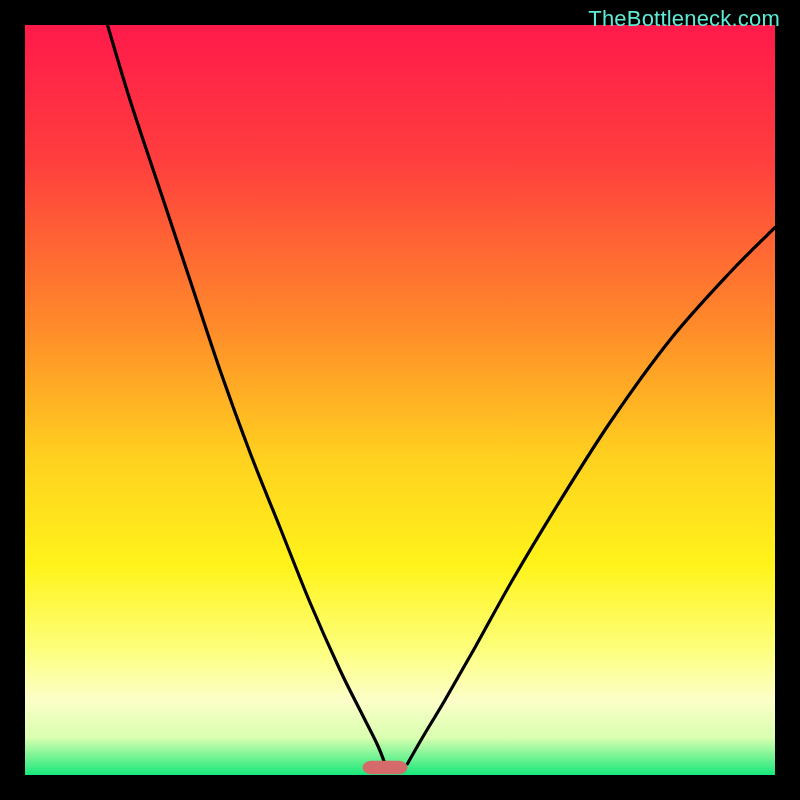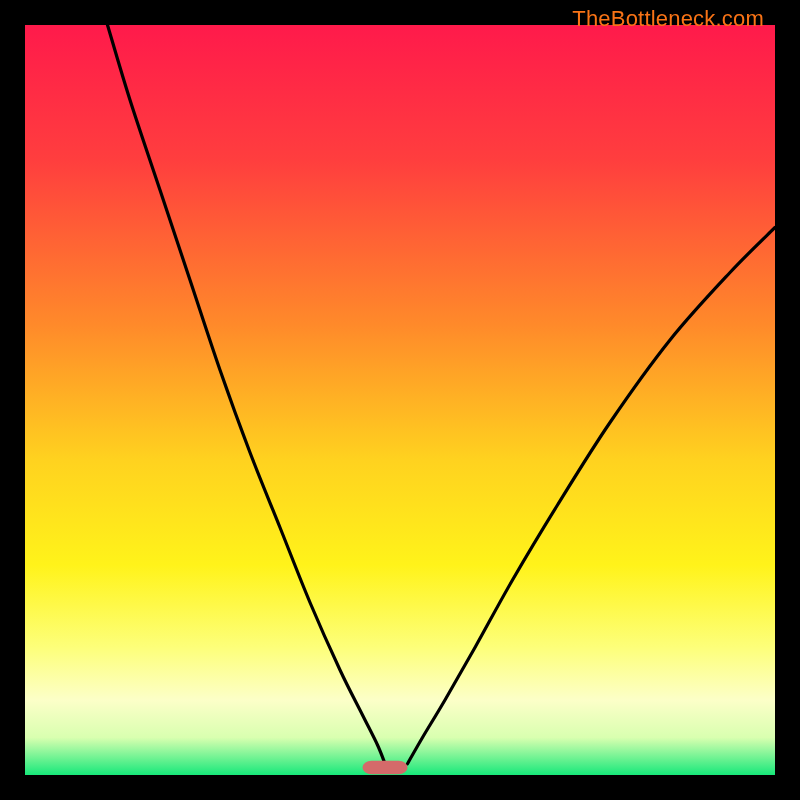--- a/index.html
+++ b/index.html
@@ -22,22 +22,22 @@
   .plot-area {
     position: absolute;
     left: 0;
     top: 0;
     width: 750px;
     height: 750px;
   }
   .watermark {
     position: absolute;
     top: 6px;
-    right: 36px;
-    color: #f97316;
+    right: 20px;
+    color: #5eead4;
     font-size: 22px;
     font-weight: 500;
     letter-spacing: 0.2px;
     user-select: none;
   }
   svg {
     display: block;
   }
 </style>
 </head>

